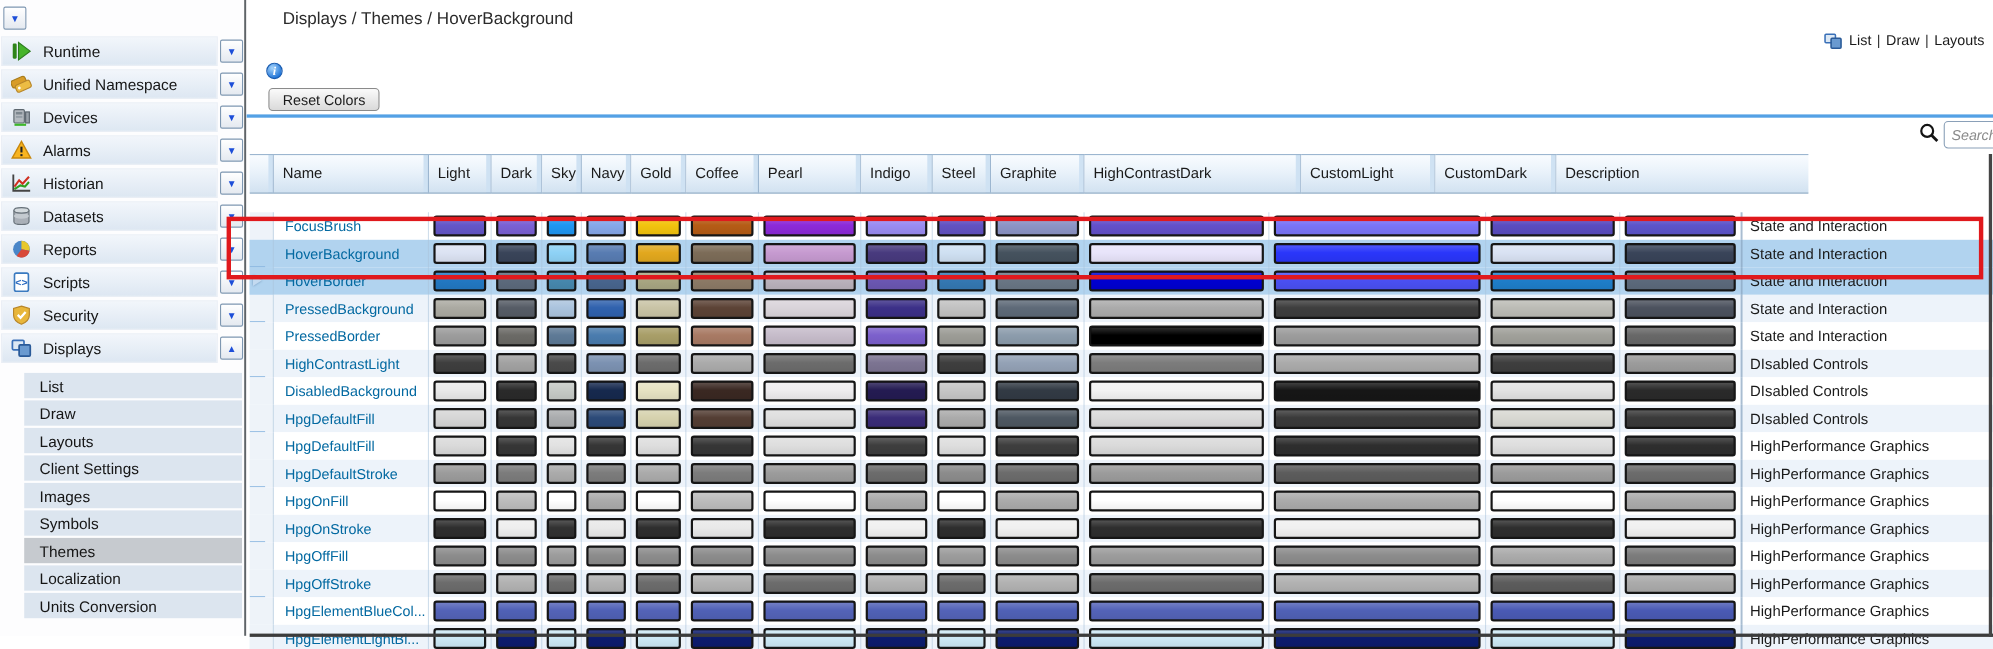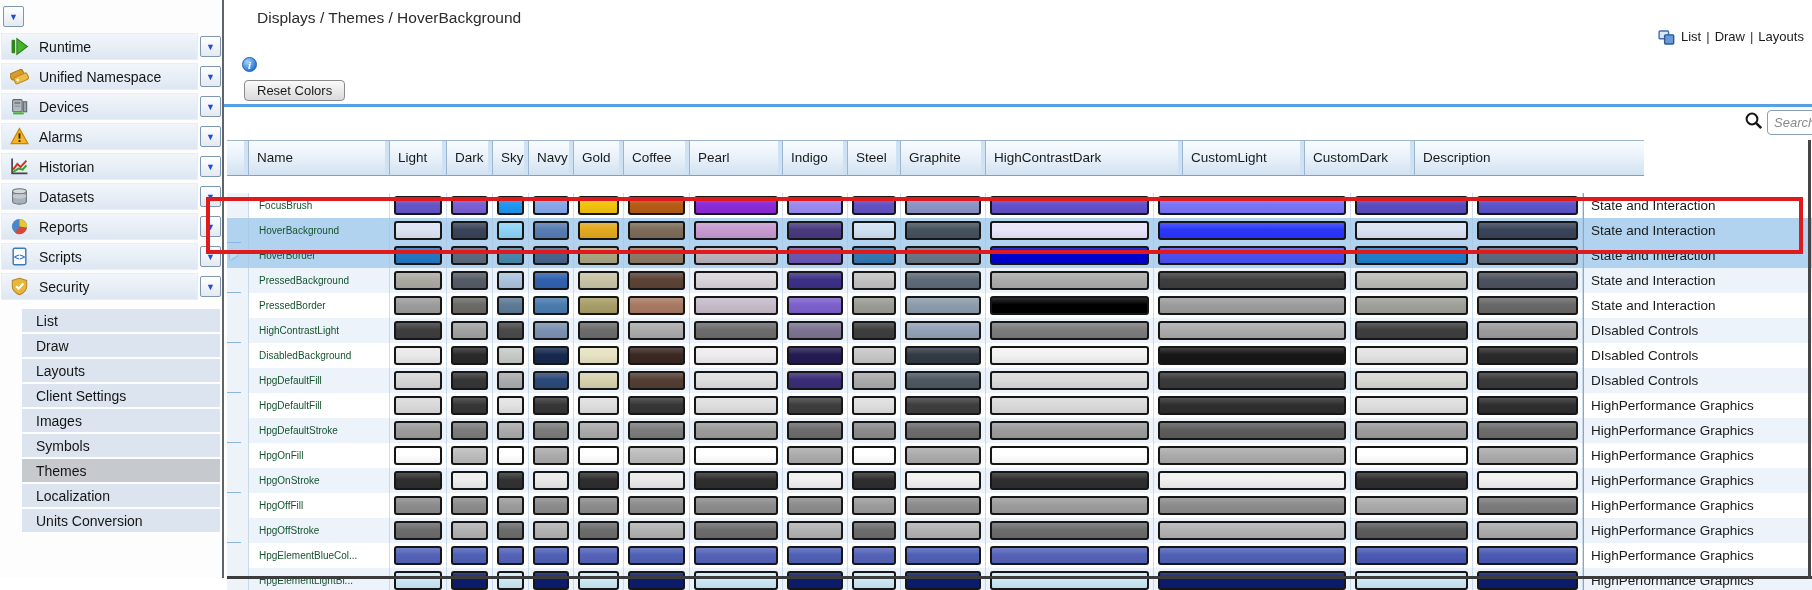--- a/index.html
+++ b/index.html
@@ -41,21 +41,21 @@
 
   
   .table{position:absolute;left:3px;top:140px;width:1585px;}
   .trow{display:flex;height:25px;}
   .thead .trow{height:53px;}
   .hcell{box-sizing:border-box;height:36px;line-height:34px;font-size:13.5px;color:#1a1a1a;padding-left:8px;
          background:linear-gradient(#f9fcff,#e9f2fa 45%,#d2e2f1);border-top:1px solid #9cb6d0;border-bottom:1px solid #7fa0bd;
          border-right:1px solid #9cb6d0;box-shadow:inset -4px 0 0 #cfe2f3;white-space:nowrap;overflow:hidden;cursor:pointer;}
   .hcell.stub{padding:0;cursor:default;}
   .bcell{box-sizing:border-box;height:25px;border-right:1px solid rgba(170,195,218,.55);position:relative;overflow:hidden;}
-  .namecell{font-size:10px;color:#14532d;line-height:25px;padding-left:10px;white-space:nowrap;}
+  .namecell{font-size:13px;color:#0369a1;line-height:25px;padding-left:10px;white-space:nowrap;}
   .desccell{font-size:13.5px;color:#1a1a1a;line-height:25px;padding-left:7px;white-space:nowrap;border-left:1px solid #8aa6c0;border-right:none;}
   .stubcell{background:#eef3f9;}
   .r-white{background:#ffffff;}
   .r-alt{background:#edf3fa;}
   .r-sel{background:#b1d3ef;}
   .r-sel .stubcell{background:#b1d3ef;}
   .swatch{position:absolute;left:4px;right:4px;top:3px;bottom:3px;border:2px solid #161616;border-radius:3px;
           background-image:linear-gradient(rgba(255,255,255,.18),rgba(255,255,255,0) 45%,rgba(0,0,0,.06));cursor:pointer;}
   .dash{position:absolute;left:0;bottom:-1px;width:14px;height:2px;background:#8ab6e0;}
   .curtri{position:absolute;left:3px;top:7px;width:0;height:0;border-top:5.5px solid transparent;border-bottom:5.5px solid transparent;border-left:8px solid #c3daf0;filter:drop-shadow(0 0 1px #6a92b8);}
@@ -184,20 +184,32 @@
         <div class="sb-item">
           <span class="icn">
             <svg width="19" height="19" viewBox="0 0 18 18">
               <path d="M9,1.2 L15.8,3.2 V8.8 C15.8,12.8 12.6,15.4 9,16.8 C5.4,15.4 2.2,12.8 2.2,8.8 V3.2 Z" fill="#e8b63a" stroke="#b8862a"></path>
               <path d="M5.8,8.8 L8.2,11.2 L12.6,6.2" stroke="#fff" stroke-width="2" fill="none"></path>
             </svg>
           </span>
           <span class="lbl">Security</span>
         </div>
         <div class="sb-btn">▼</div>
+      </div>
+      <div class="sb-row">
+        <div class="sb-item">
+          <span class="icn">
+            <svg width="19" height="19" viewBox="0 0 18 18">
+              <rect x="1.2" y="2.2" width="10" height="8.2" rx="1" fill="#dce8f4" stroke="#3a70b8" stroke-width="1.5"></rect>
+              <rect x="7" y="6.2" width="9.6" height="9.6" rx="1" fill="#6a9ad0" stroke="#2a5a98" stroke-width="1.5"></rect>
+            </svg>
+          </span>
+          <span class="lbl">Displays</span>
+        </div>
+        <div class="sb-btn">▲</div>
       </div>
       <div class="sb-gap"></div>
       <div class="sb-sub">List</div>
       <div class="sb-sub">Draw</div>
       <div class="sb-sub">Layouts</div>
       <div class="sb-sub">Client Settings</div>
       <div class="sb-sub">Images</div>
       <div class="sb-sub">Symbols</div>
       <div class="sb-sub selsub">Themes</div>
       <div class="sb-sub">Localization</div>

